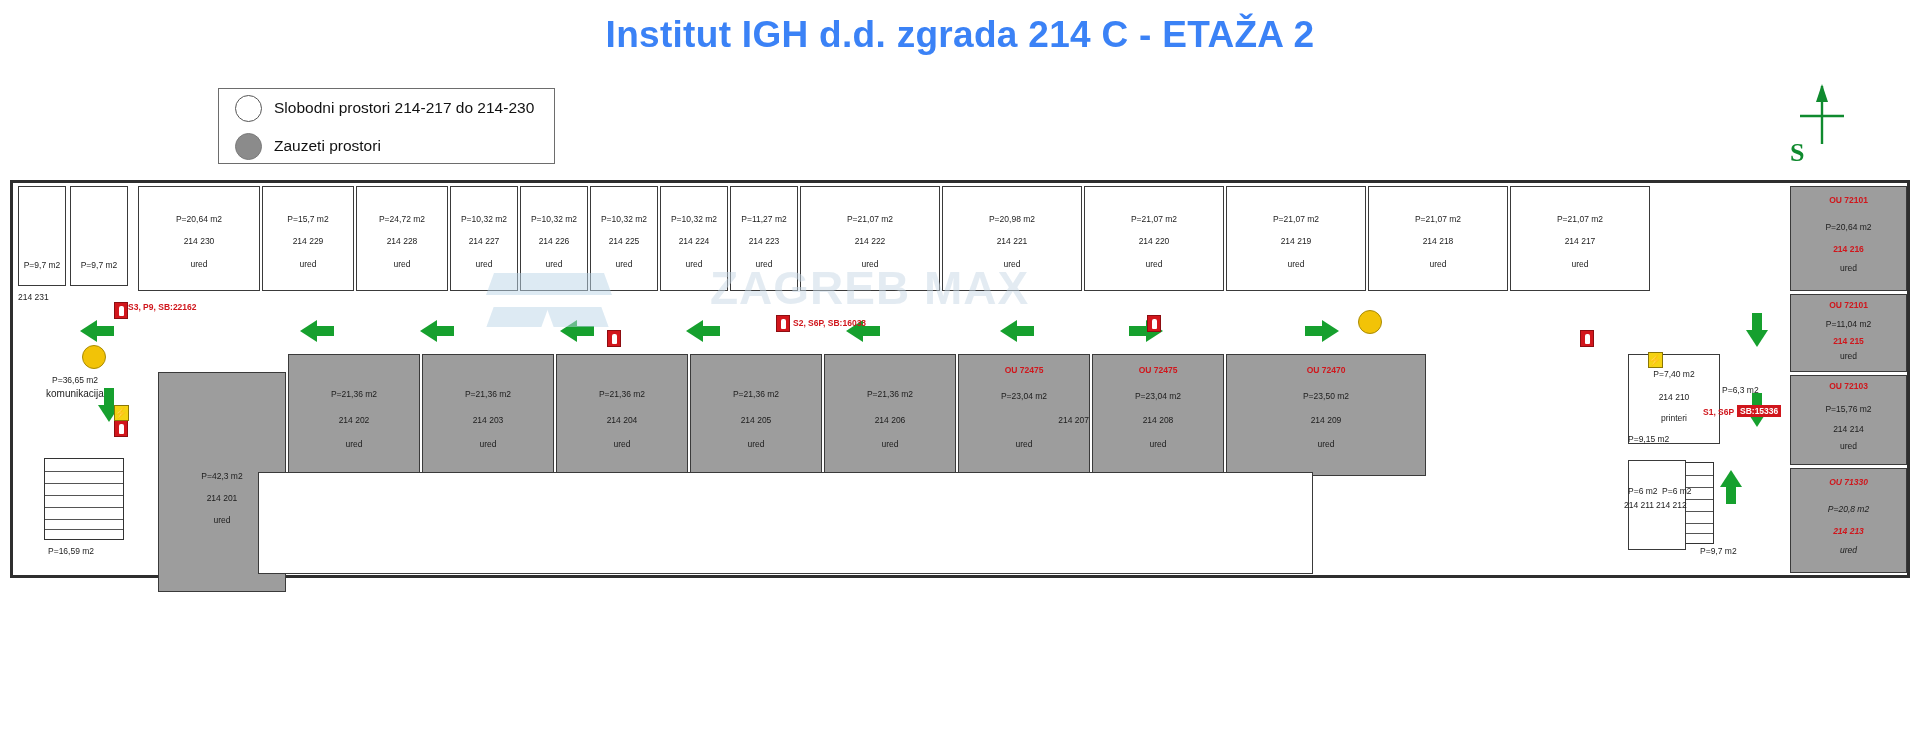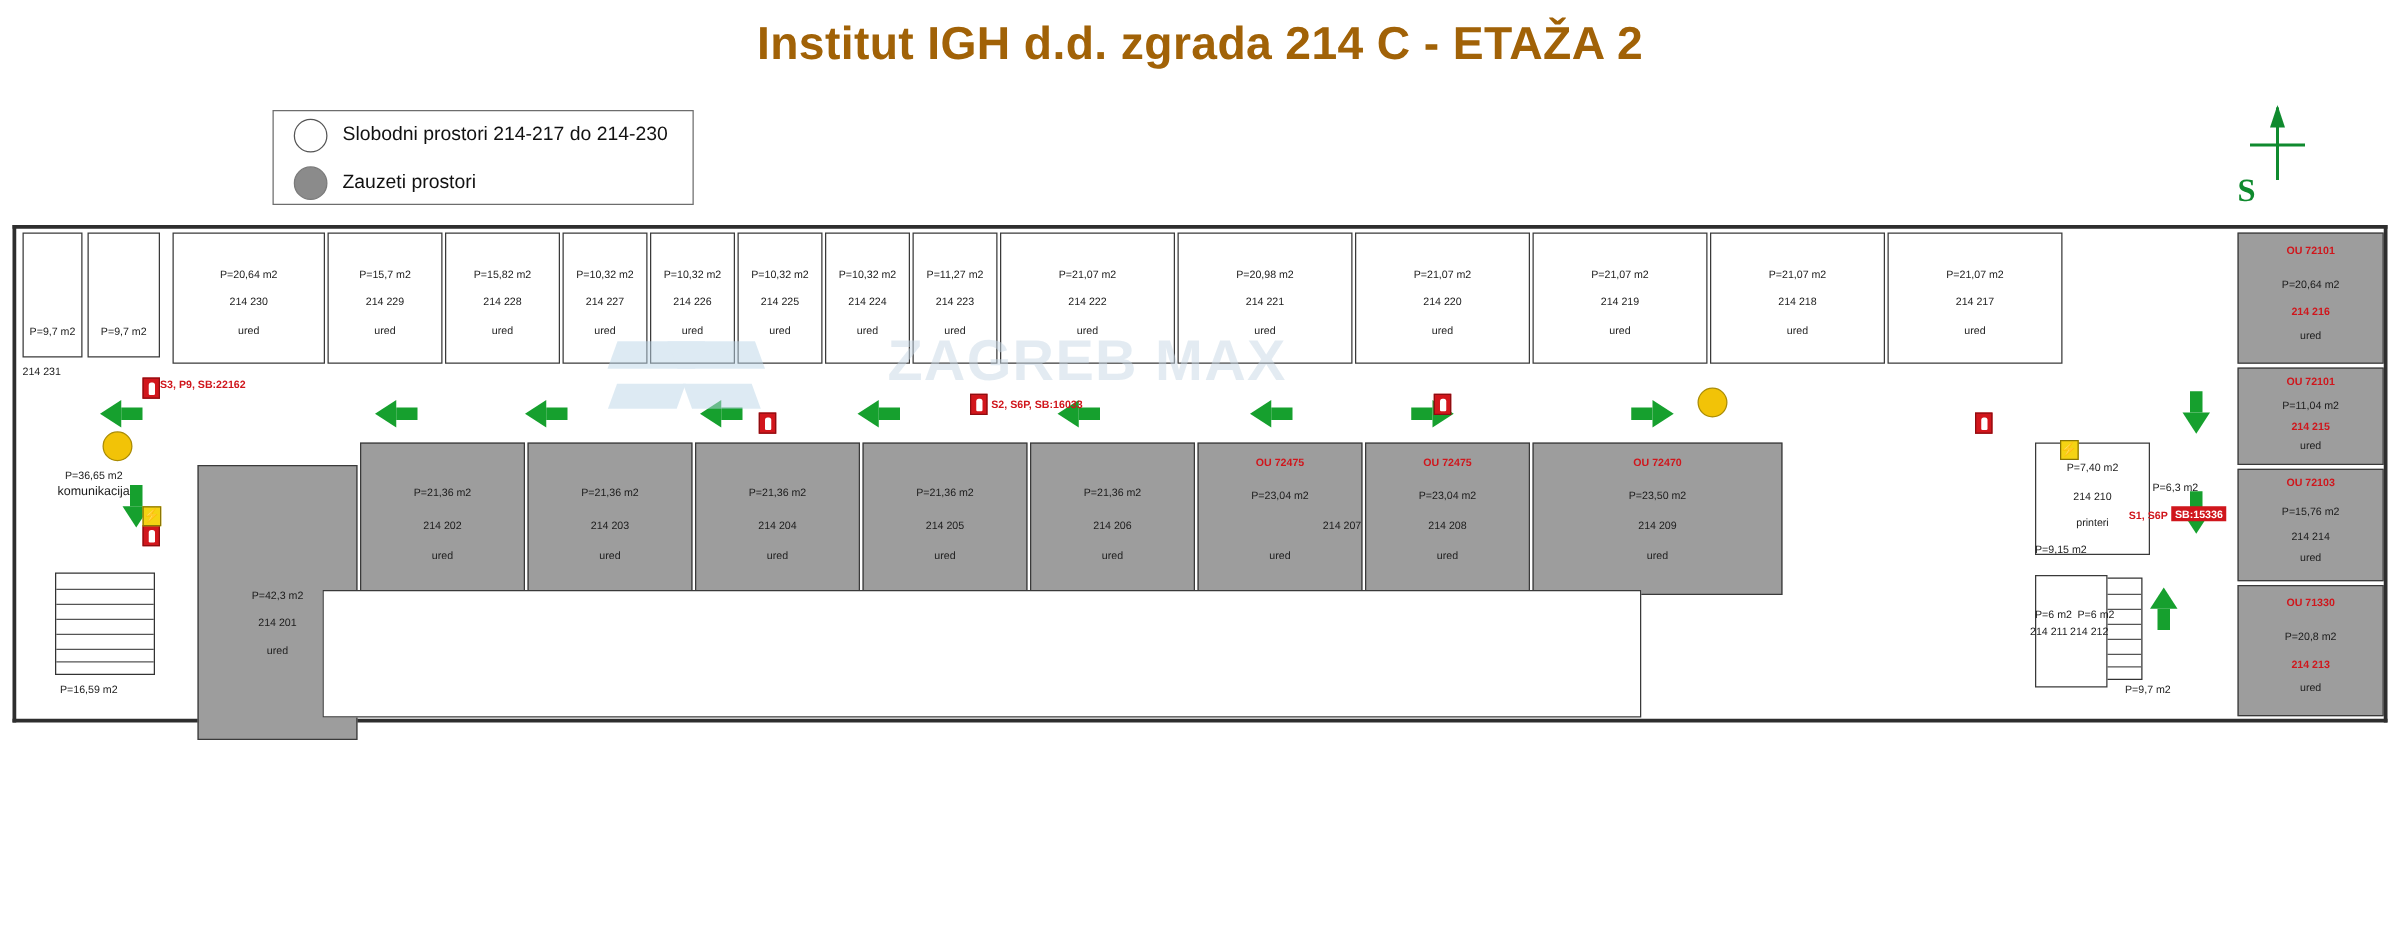--- a/index.html
+++ b/index.html
@@ -1,21 +1,21 @@
 <!DOCTYPE html>
 <html><head>
 <meta charset="utf-8">
 <style>
   html,body{margin:0;padding:0;background:#ffffff;}
   body{width:1920px;height:746px;position:relative;overflow:hidden;
        font-family:"Liberation Sans",sans-serif;color:#111;}
 
   
   #title{position:absolute;left:0;top:14px;width:1920px;text-align:center;
-         font-size:37px;font-weight:700;letter-spacing:.3px;color:#a16207;}
+         font-size:37px;font-weight:700;letter-spacing:.3px;color:#3b82f6;}
 
   
   #legend{position:absolute;left:218px;top:88px;width:337px;height:76px;
           border:1.6px solid #6d6d6d;background:#fff;box-sizing:border-box;}
   .lg-row{display:flex;align-items:center;height:38px;padding-left:16px;}
   .lg-dot{width:25px;height:25px;border-radius:50%;border:1.8px solid #555;
           background:#fff;flex:0 0 auto;}
   .lg-dot.filled{background:#8b8b8b;border-color:#7a7a7a;}
   .lg-txt{margin-left:12px;font-size:15.5px;color:#111;white-space:nowrap;}
 
@@ -140,21 +140,21 @@
     <div class="rlbl area">P=20,64 m2</div>
     <div class="rlbl num">214 230</div>
     <div class="rlbl use">ured</div>
   </div>
   <div class="room" style="left:252px;top:6px;width:92px;height:105px;">
     <div class="rlbl area">P=15,7 m2</div>
     <div class="rlbl num">214 229</div>
     <div class="rlbl use">ured</div>
   </div>
   <div class="room" style="left:346px;top:6px;width:92px;height:105px;">
-    <div class="rlbl area">P=15,82 m2</div>
+    <div class="rlbl area">P=24,72 m2</div>
     <div class="rlbl num">214 228</div>
     <div class="rlbl use">ured</div>
   </div>
   <div class="room" style="left:440px;top:6px;width:68px;height:105px;">
     <div class="rlbl area">P=10,32 m2</div>
     <div class="rlbl num">214 227</div>
     <div class="rlbl use">ured</div>
   </div>
   <div class="room" style="left:510px;top:6px;width:68px;height:105px;">
     <div class="rlbl area">P=10,32 m2</div>
@@ -218,21 +218,21 @@
     <div class="rlbl" style="top:32%;">P=11,04 m2</div>
     <div class="rlbl red" style="top:54%;">214 215</div>
     <div class="rlbl" style="top:74%;">ured</div>
   </div>
   <div class="room occ" style="left:1780px;top:195px;width:117px;height:90px;">
     <div class="rlbl red" style="top:6%;">OU 72103</div>
     <div class="rlbl" style="top:32%;">P=15,76 m2</div>
     <div class="rlbl" style="top:54%;">214 214</div>
     <div class="rlbl" style="top:74%;">ured</div>
   </div>
-  <div class="room occ" style="left:1780px;top:288px;width:117px;height:105px;">
+  <div class="room occ" style="left:1780px;top:288px;width:117px;height:105px;font-style:italic;">
     <div class="rlbl red" style="top:8%;">OU 71330</div>
     <div class="rlbl" style="top:34%;">P=20,8 m2</div>
     <div class="rlbl red" style="top:55%;">214 213</div>
     <div class="rlbl" style="top:74%;">ured</div>
   </div>
 
 
   <div class="room occ" style="left:148px;top:192px;width:128px;height:220px;">
     <div class="rlbl" style="top:45%;">P=42,3 m2</div>
     <div class="rlbl" style="top:55%;">214 201</div>

